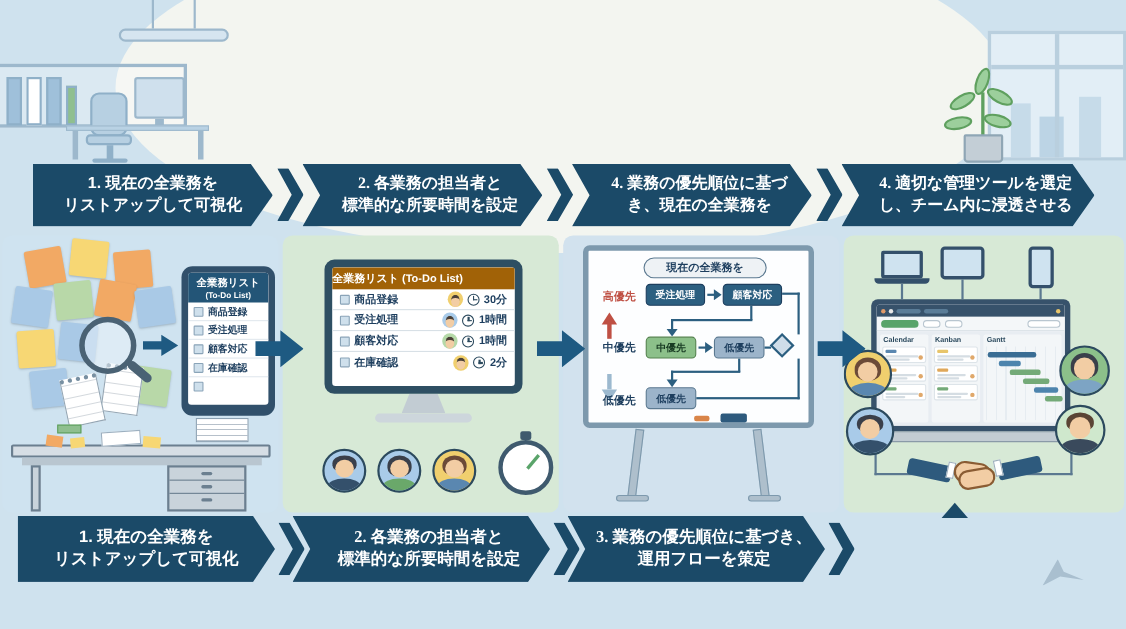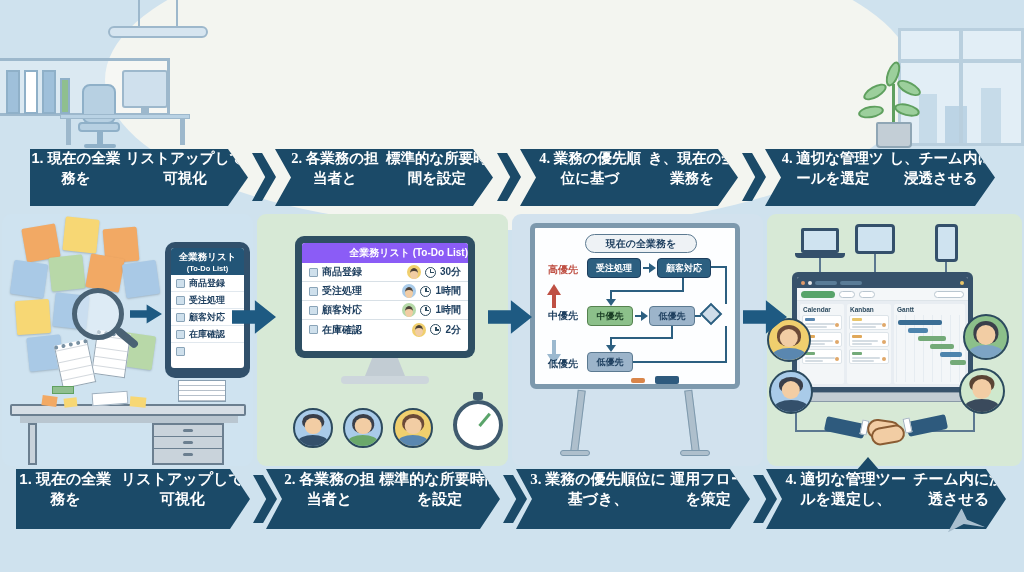--- a/index.html
+++ b/index.html
@@ -27,21 +27,21 @@
   .plant-pot{left:876px;top:122px;width:36px;height:26px;background:#c3ced6;border:2px solid #8fa6b5;border-radius:2px 2px 4px 4px;}
   .leaf{width:26px;height:12px;background:#9ccf9c;border:2px solid #5fa05f;border-radius:50%;}
   .stem{width:3px;background:#5fa05f;}
 
   
   .title{position:absolute;left:0;top:22px;width:100%;text-align:center;z-index:3;
     color:#1d3e5e;font-weight:800;font-size:33px;line-height:1.24;letter-spacing:1px;}
 
   
   .banner{position:absolute;height:57px;background:#1b4a68;color:#fff;z-index:3;
-    display:flex;justify-content:center;text-align:center;
+    display:flex;flex-direction:column;justify-content:center;text-align:center;
     font-weight:bold;font-size:14.5px;line-height:1.35;
     clip-path:polygon(0 0,calc(100% - 20px) 0,100% 50%,calc(100% - 20px) 100%,0 100%);}
   .banner.notch{clip-path:polygon(0 0,calc(100% - 20px) 0,100% 50%,calc(100% - 20px) 100%,0 100%,16px 50%);
     padding-left:14px;font-family:Liberation Serif, serif;}
   .banner.bottom{height:60px;font-size:15px;}
   .chev{position:absolute;width:24px;height:48px;background:#1b4a68;z-index:3;
     clip-path:polygon(0 0,42% 0,100% 50%,42% 100%,0 100%,55% 50%);}
 
   
   .panel{position:absolute;top:214px;height:252px;border-radius:9px;z-index:2;overflow:hidden;}
@@ -67,21 +67,21 @@
   .desk-top{position:absolute;left:8px;top:190px;width:236px;height:12px;background:#d6dee5;border:2px solid #6b7f90;border-radius:2px;}
   .desk-apron{position:absolute;left:18px;top:202px;width:218px;height:7px;background:#b9c6d0;}
   .drawer-unit{position:absolute;left:150px;top:209px;width:72px;height:42px;background:#c9d3db;border:2px solid #6b7f90;}
   .drawer{height:12px;border-bottom:1.5px solid #6b7f90;position:relative;}
   .drawer::after{content:"";position:absolute;left:50%;top:4px;width:10px;height:3px;margin-left:-5px;background:#6b7f90;border-radius:2px;}
   .desk-leg{position:absolute;left:26px;top:209px;width:9px;height:42px;background:#c9d3db;border:2px solid #6b7f90;}
 
   
   .monitor{position:absolute;left:38px;top:22px;width:180px;height:122px;background:#2e4f63;border-radius:9px;padding:7px;}
   .mon-screen{width:100%;height:100%;background:#fff;border-radius:3px;overflow:hidden;display:flex;flex-direction:column;}
-  .mon-head{background:#8b5cf6;color:#fff;text-align:right;font-size:10px;font-weight:bold;padding:3px 0;}
+  .mon-head{background:#a16207;color:#fff;text-align:left;font-size:10px;font-weight:bold;padding:3px 0;}
   .mon-row{display:flex;align-items:center;gap:4px;padding:0 7px;height:19px;border-bottom:1px solid #d8e0e6;}
   .mon-task{font-size:10px;font-weight:bold;color:#1d3e5e;white-space:nowrap;}
   .mon-sp{flex:1;}
   .mini-av{width:14px;height:14px;border-radius:50%;position:relative;flex:0 0 auto;}
   .mini-av::after{content:"";position:absolute;left:3px;top:2.5px;width:8px;height:8px;border-radius:50%;
     background:#f2cda4;border-top:3px solid #4a4038;}
   .clock{width:11px;height:11px;border:1.5px solid #2c4a5e;border-radius:50%;position:relative;background:#fff;flex:0 0 auto;}
   .clock::after{content:"";position:absolute;left:4px;top:1.5px;width:1.5px;height:4px;background:#2c4a5e;}
   .clock::before{content:"";position:absolute;left:4px;top:4px;width:4px;height:1.5px;background:#2c4a5e;}
   .mon-time{font-size:10px;font-weight:bold;color:#1d3e5e;white-space:nowrap;}
@@ -508,19 +508,15 @@
   <div class="banner bottom notch" style="left:266px;top:469px;width:234px;">
     <span>2. 各業務の担当者と</span>
     <span>標準的な所要時間を設定</span>
   </div>
   <div class="chev" style="left:503px;top:475px;"></div>
   <div class="banner bottom notch" style="left:516px;top:469px;width:234px;">
     <span>3. 業務の優先順位に基づき、</span>
     <span>運用フローを策定</span>
   </div>
   <div class="chev" style="left:753px;top:475px;"></div>
-  <div class="banner bottom notch" style="left:766px;top:469px;width:240px;">
-    <span>4. 適切な管理ツールを選定し、</span>
-    <span>チーム内に浸透させる</span>
-  </div>
   <div class="plane" style="left:946px;top:508px;"></div>
 
 </div>
 
 </body></html>

